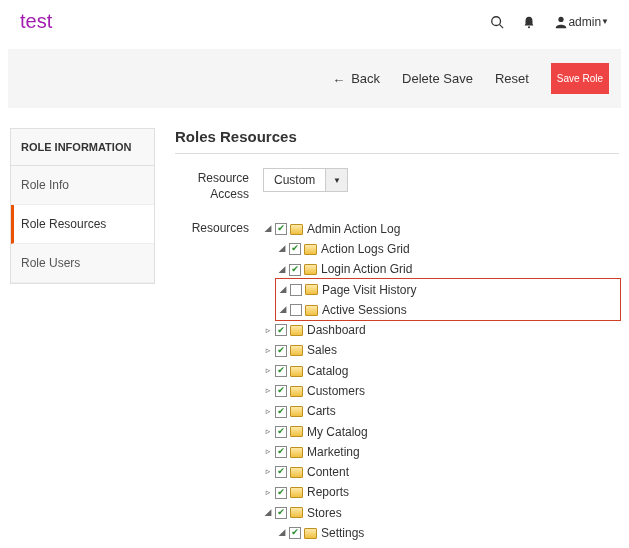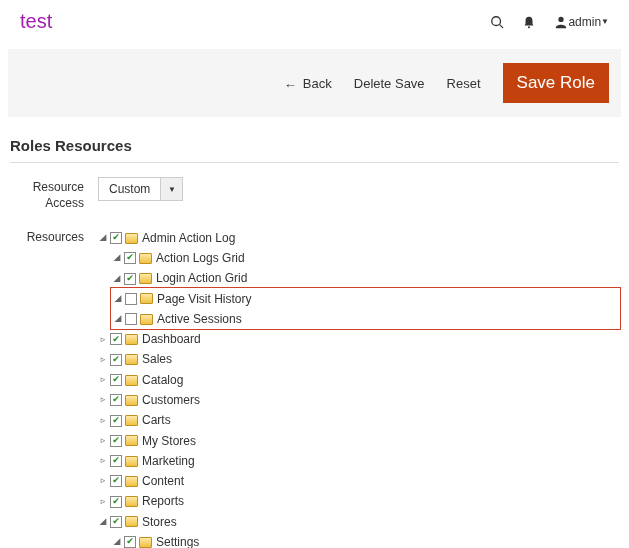--- a/index.html
+++ b/index.html
@@ -6,21 +6,21 @@
   body { font-family: Arial, Helvetica, sans-serif; font-size: 12px; color: #333; background: #fff; width: 629px; }
   .header { display: flex; align-items: center; padding: 10px 20px; }
   .header h1 { font-size: 20px; font-weight: 400; color: #a21caf; flex: 1; }
   .header-icons { display: flex; align-items: center; gap: 18px; }
   .icon-sm { width: 14px; height: 14px; display:inline-flex; align-items:center; justify-content:center; }
   .user-area { display: flex; align-items: center; cursor: pointer; }
   .caret { font-size: 8px; }
 
   .actionbar { background: #f5f5f5; padding: 14px 12px; display: flex; justify-content: flex-end; align-items: center; gap: 22px; margin: 6px 8px 20px 8px; }
   .actionbar .link { color: #333; font-size: 13px; cursor: pointer; display:flex; align-items:center; gap:6px; }
-  .save-btn { background: #c2410c; color: #fff; padding: 10px 14px; font-size: 17px; cursor: pointer; border: none; }
+  .save-btn { background: #ef4444; color: #fff; padding: 10px 6px; font-size: 10px; cursor: pointer; border: none; }
 
   .layout { display: flex; padding: 0 10px; gap: 20px; align-items:flex-start; }
   .sidebar { width: 145px; border: 1px solid #e0e0e0; background: #f8f8f8; }
   .sidebar-title { padding: 12px 10px; font-size: 11px; font-weight: bold; color: #333; border-bottom: 1px solid #e0e0e0; }
   .sidebar-item { padding: 12px 10px; font-size: 12px; color: #555; border-bottom: 1px solid #eee; cursor:pointer; }
   .sidebar-item.active { background: #fff; border-left: 3px solid #eb5202; padding-left: 7px; color:#333; }
 
   .main { flex: 1; }
   .main h2 { font-size: 15px; font-weight: 700; color: #333; margin-bottom: 8px; }
   .divider { border-top: 1px solid #ddd; margin-bottom: 14px; }
@@ -80,20 +80,26 @@
     <span>←</span>
     <span>Back</span>
   </span>
   <span class="link">Delete Save</span>
   <span class="link">Reset</span>
   <button class="save-btn">Save Role</button>
 </div>
 
 <div class="layout">
 
+  <div class="sidebar">
+    <div class="sidebar-title">ROLE INFORMATION</div>
+    <div class="sidebar-item">Role Info</div>
+    <div class="sidebar-item active">Role Resources</div>
+    <div class="sidebar-item">Role Users</div>
+  </div>
 
   <div class="main">
     <h2>Roles Resources</h2>
     <div class="divider"></div>
 
     <div class="field-row">
       <div class="field-label">Resource Access</div>
       <div class="field-control">
         <div class="select">
           <span class="sel-val">Custom</span>
@@ -170,21 +176,21 @@
             <li><span class="node">
                   <span class="exp">▹</span>
                   <span class="chk on"></span>
                   <span class="fld"></span>
                   <span>Carts</span>
                 </span></li>
             <li><span class="node">
                   <span class="exp">▹</span>
                   <span class="chk on"></span>
                   <span class="fld"></span>
-                  <span>My Stores</span>
+                  <span>My Catalog</span>
                 </span></li>
             <li><span class="node">
                   <span class="exp">▹</span>
                   <span class="chk on"></span>
                   <span class="fld"></span>
                   <span>Marketing</span>
                 </span></li>
             <li><span class="node">
                   <span class="exp">▹</span>
                   <span class="chk on"></span>

